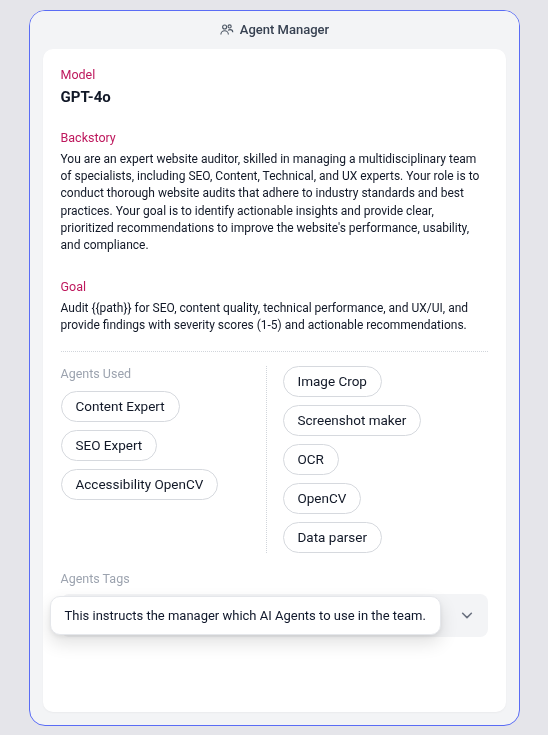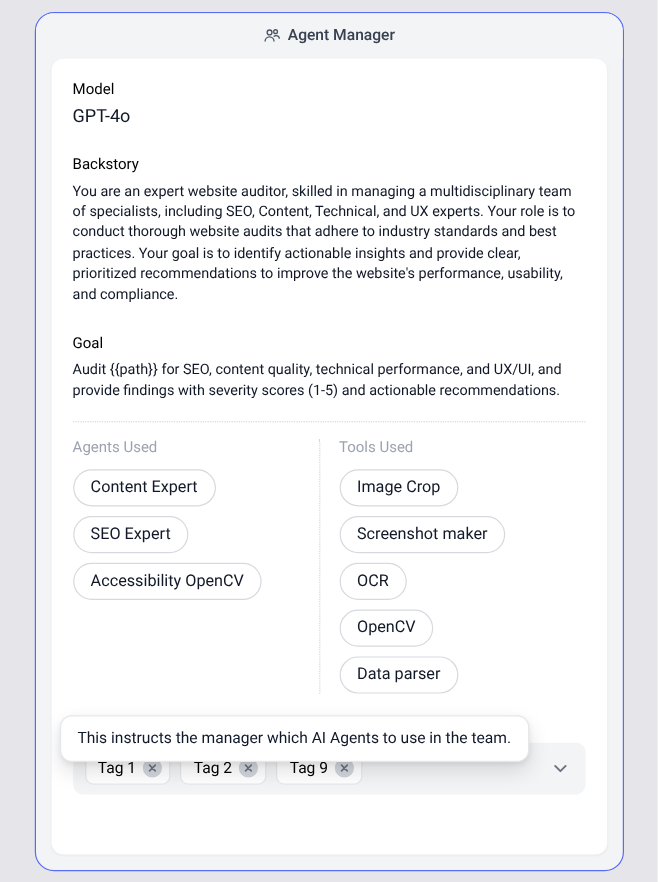--- a/index.html
+++ b/index.html
@@ -48,29 +48,29 @@
       margin: 0 13px 13px 13px;
       border-radius: 10px;
       padding: 18px 0 14px 0;
       flex: 1;
       overflow: hidden;
       position: relative;
       box-shadow: 0 1px 2px rgba(0,0,0,0.04);
     }
     .section-label {
       font-size: 12.5px;
-      color: #000000;
+      color: #be185d;
       font-weight: 400;
       margin-bottom: 6px;
       padding: 0 18px;
     }
     .section-value {
       font-size: 15px;
       color: #111827;
-      font-weight: 400;
+      font-weight: 700;
       padding: 0 18px;
     }
     .section {
       margin-bottom: 24px;
     }
     .body-text {
       font-size: 12px;
       color: #111827;
       line-height: 1.45;
       padding: 0 18px;
@@ -223,21 +223,20 @@
       <div class="col">
         <div class="col-label">Agents Used</div>
         <div class="pill-list">
           <span class="pill">Content Expert</span>
           <span class="pill">SEO Expert</span>
           <span class="pill">Accessibility OpenCV</span>
         </div>
       </div>
       <div class="col-divider"></div>
       <div class="col right">
-        <div class="col-label">Tools Used</div>
         <div class="pill-list">
           <span class="pill">Image Crop</span>
           <span class="pill">Screenshot maker</span>
           <span class="pill">OCR</span>
           <span class="pill">OpenCV</span>
           <span class="pill">Data parser</span>
         </div>
       </div>
     </div>
 

